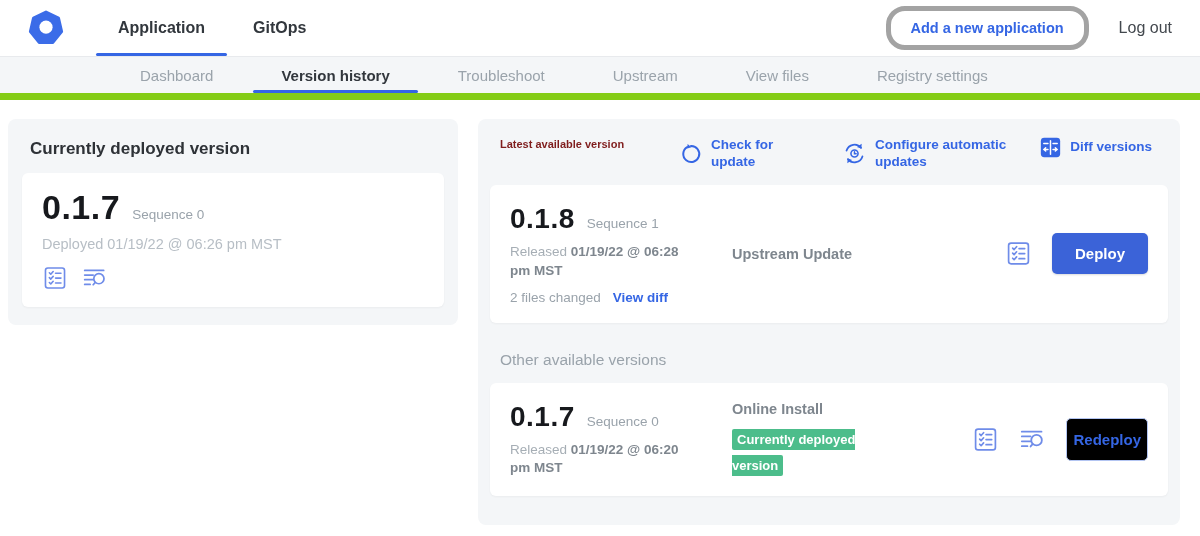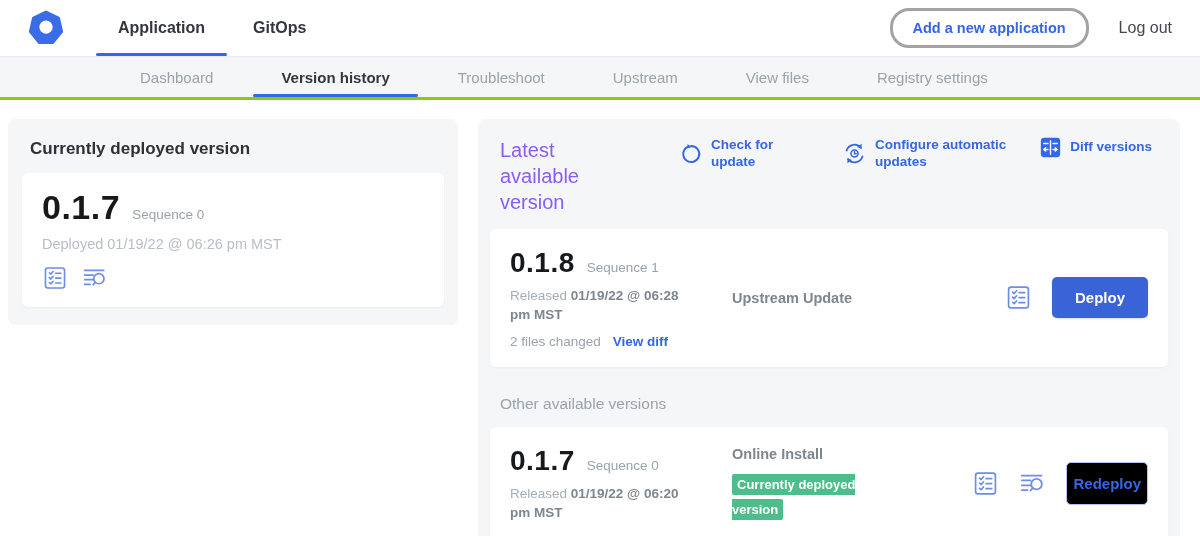--- a/index.html
+++ b/index.html
@@ -22,28 +22,28 @@
     position: relative; cursor: pointer;
   }
   .header-tab.active::after {
     content: ""; position: absolute; left: 2px; right: 2px; bottom: 0;
     height: 3px; background: #3566e4; border-radius: 2px;
   }
   .header-right { margin-left: auto; display: flex; align-items: center; gap: 30px; }
   .add-app-btn {
     font-family: inherit; background: #fff; color: #3566e4;
     font-size: 14.5px; font-weight: 700;
-    border: 3px solid #a3a3a3; border-radius: 19px;
+    border: 5px solid #a3a3a3; border-radius: 19px;
     padding: 9px 20px; cursor: pointer;
   }
   .logout { font-size: 16px; color: #43484e; cursor: pointer; }
 
   
   .subnav {
-    height: 43px; background: #f4f6f8; border-bottom: 3px solid #84cc16;
+    height: 43px; background: #f4f6f8; border-bottom: 7px solid #84cc16;
     display: flex; align-items: stretch; padding-left: 106px;
   }
   .subnav-item {
     display: flex; align-items: center; padding: 0 34px;
     font-size: 15px; font-weight: 500; color: #9aa3ab;
     position: relative; cursor: pointer; white-space: nowrap;
   }
   .subnav-item.active { color: #32373d; font-weight: 600; }
   .subnav-item.active::after {
     content: ""; position: absolute; left: 6px; right: 6px; bottom: 0;
@@ -66,21 +66,21 @@
   .version-num-lg { font-size: 34px; font-weight: 700; color: #17191d; letter-spacing: .5px; }
   .version-num { font-size: 28px; font-weight: 700; color: #17191d; letter-spacing: .5px; }
   .sequence { font-size: 13.5px; color: #9aa3ab; }
   .deployed-at { margin-top: 9px; font-size: 14.5px; color: #b7bec5; }
   .icon-row { margin-top: 13px; display: flex; align-items: center; gap: 14px; color: #6f8ce9; }
   .icon-btn { display: inline-flex; cursor: pointer; color: #6f8ce9; }
 
   
   .available-panel { flex: 1; min-height: 406px; padding: 16px 12px 16px; }
   .available-header { display: flex; align-items: flex-start; padding: 2px 10px 0; }
-  .latest-title { width: 132px; font-size: 20px; line-height: 1.3; color: #8b5cf6; }
+  .latest-title { width: 132px; font-size: 11px; line-height: 1.3; color: #7f1d1d; font-weight: bold; }
   .hdr-link {
     display: flex; align-items: center; gap: 9px;
     color: #3566e4; font-size: 13.5px; font-weight: 600; line-height: 1.25;
     cursor: pointer;
   }
   .hdr-link .lbl-2line { display: inline-block; }
   .link-check { margin-left: 48px; } .link-check .lbl-2line { width: 70px; }
   .link-config { margin-left: 62px; } .link-config .lbl-2line { width: 152px; }
   .link-diff { margin-left: auto; margin-right: 6px; }
 

